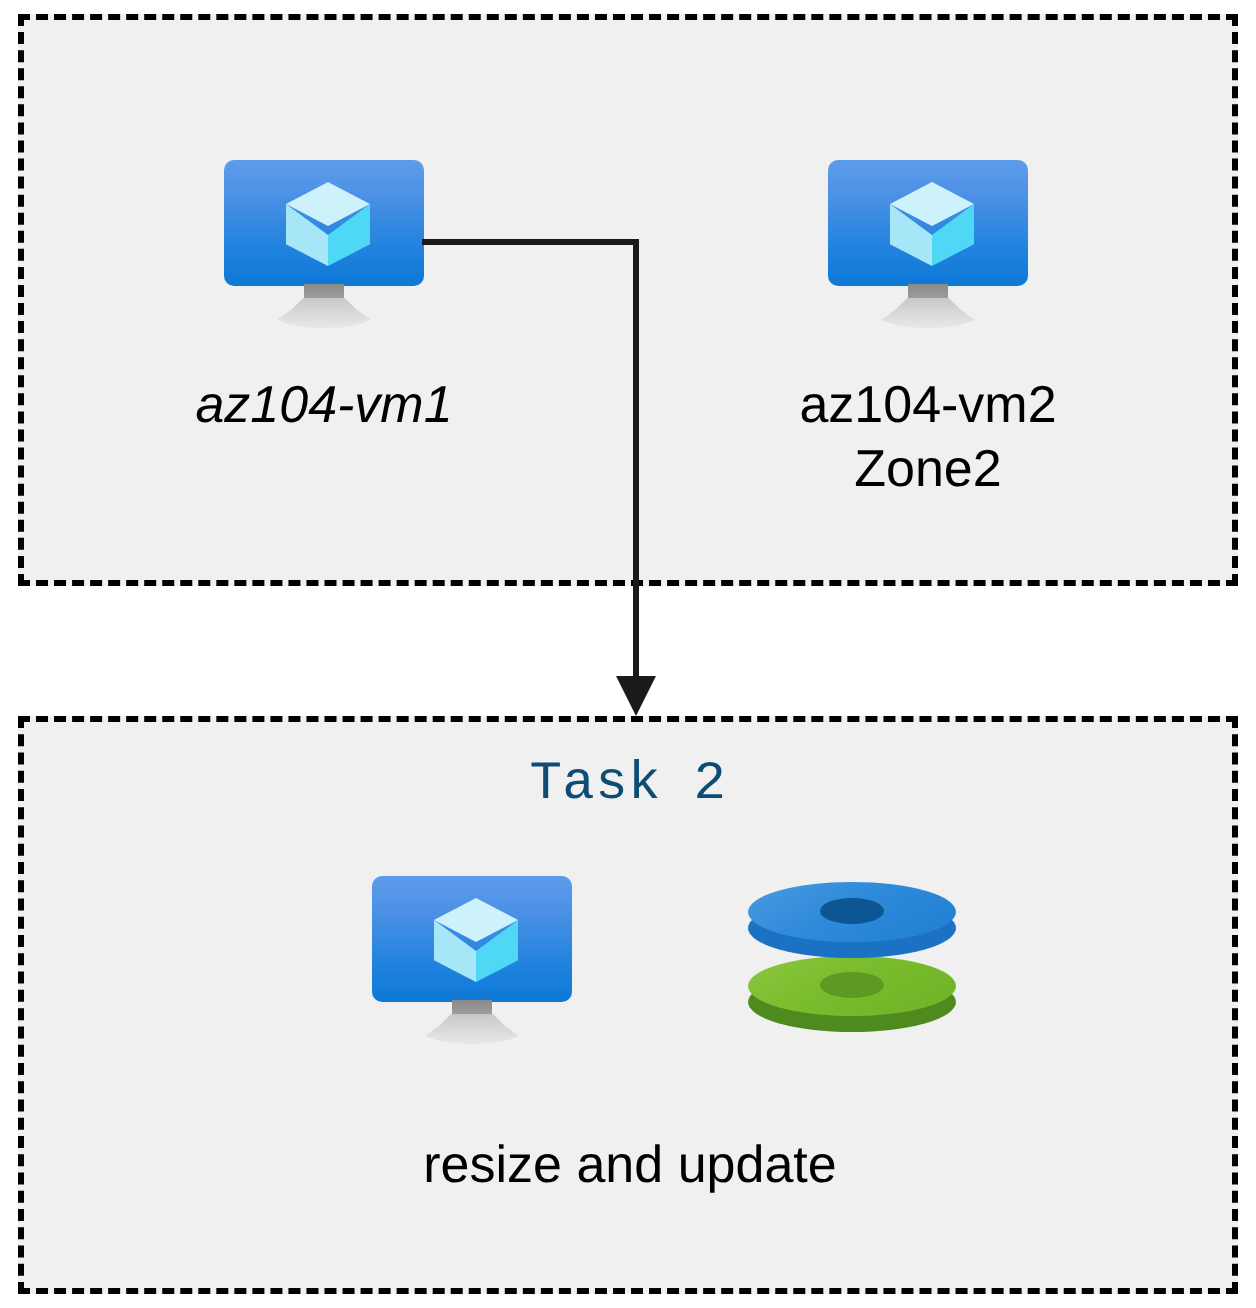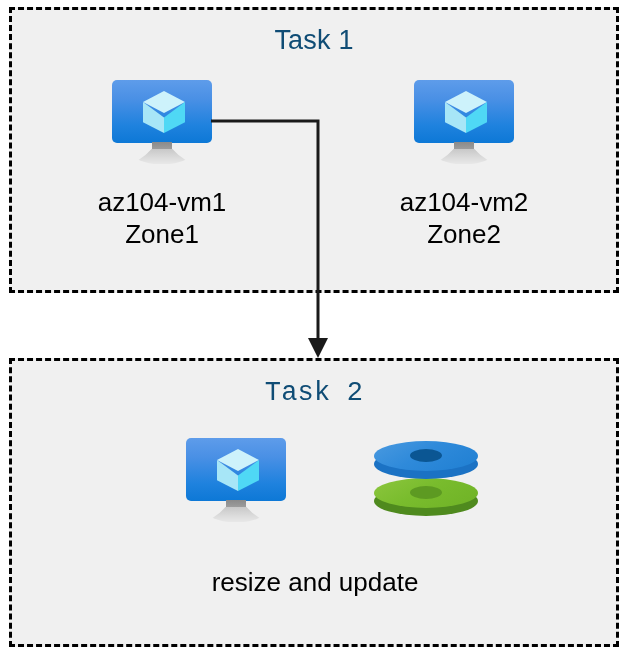--- a/index.html
+++ b/index.html
@@ -60,21 +60,21 @@
   .node {
     position: absolute;
     text-align: center;
   }
   .node-label {
     color: #000000;
     font-size: 26px;
     line-height: 32px;
     white-space: nowrap;
   }
-  #vm1-node { left: 53px;  top: 80px;  width: 218px; }
+  #vm1-node { left: 53px;  top: 80px;  width: 218px; font-style: italic; }
   #vm2-node { left: 355px; top: 80px;  width: 218px; }
   #task2-node { left: 150px; top: 438px; width: 330px; }
 
   
   .vm-icon {
     position: relative;
     margin: 0 auto;
     width: 104px;
     height: 88px;
   }
@@ -184,36 +184,34 @@
     height: 654px;
     pointer-events: none;
   }
 </style>
 </head>
 <body>
 
 <div id="diagram">
 
   <div id="task1-box" class="task-box"></div>
-  <div id="task1-title" class="task-title">Task 1</div>
 
   <div id="vm1-node" class="node">
     <div class="vm-icon">
       <div class="screen">
         <div class="cube">
           <div class="cube-top"></div>
           <div class="cube-left"></div>
           <div class="cube-right"></div>
         </div>
       </div>
       <div class="neck"></div>
       <div class="base"></div>
     </div>
     <div class="node-label" style="margin-top:18px;">az104-vm1</div>
-    <div class="node-label">Zone1</div>
   </div>
 
   <div id="vm2-node" class="node">
     <div class="vm-icon">
       <div class="screen">
         <div class="cube">
           <div class="cube-top"></div>
           <div class="cube-left"></div>
           <div class="cube-right"></div>
         </div>

